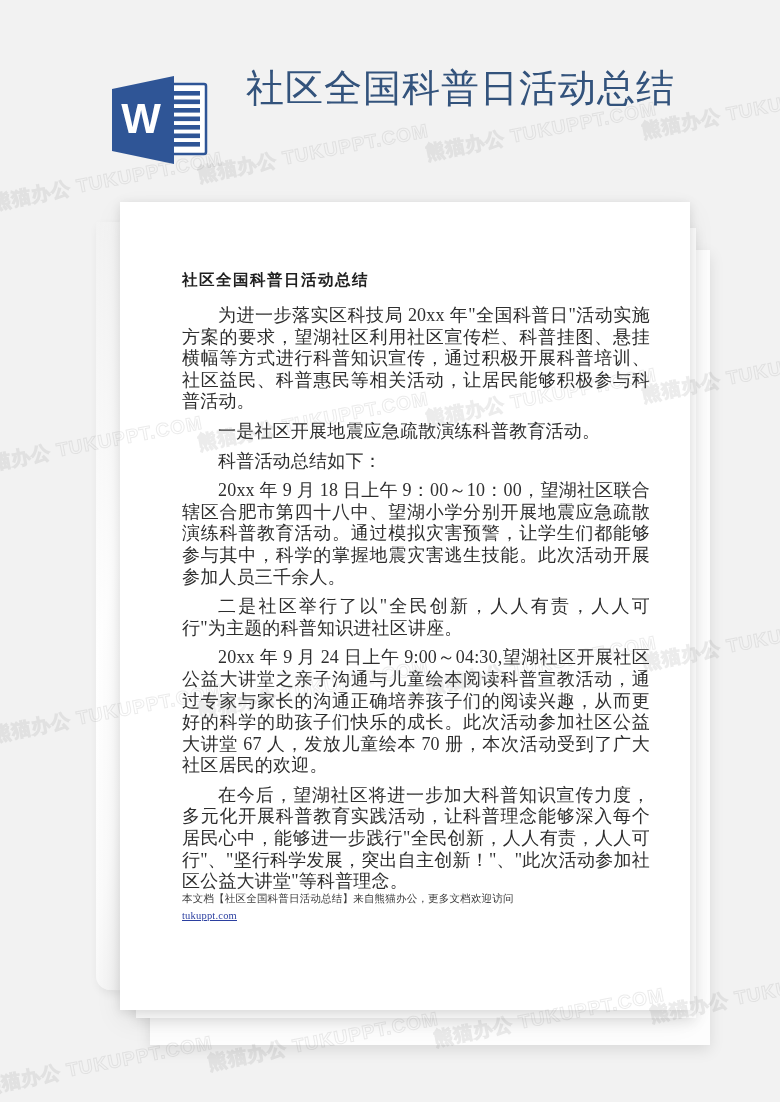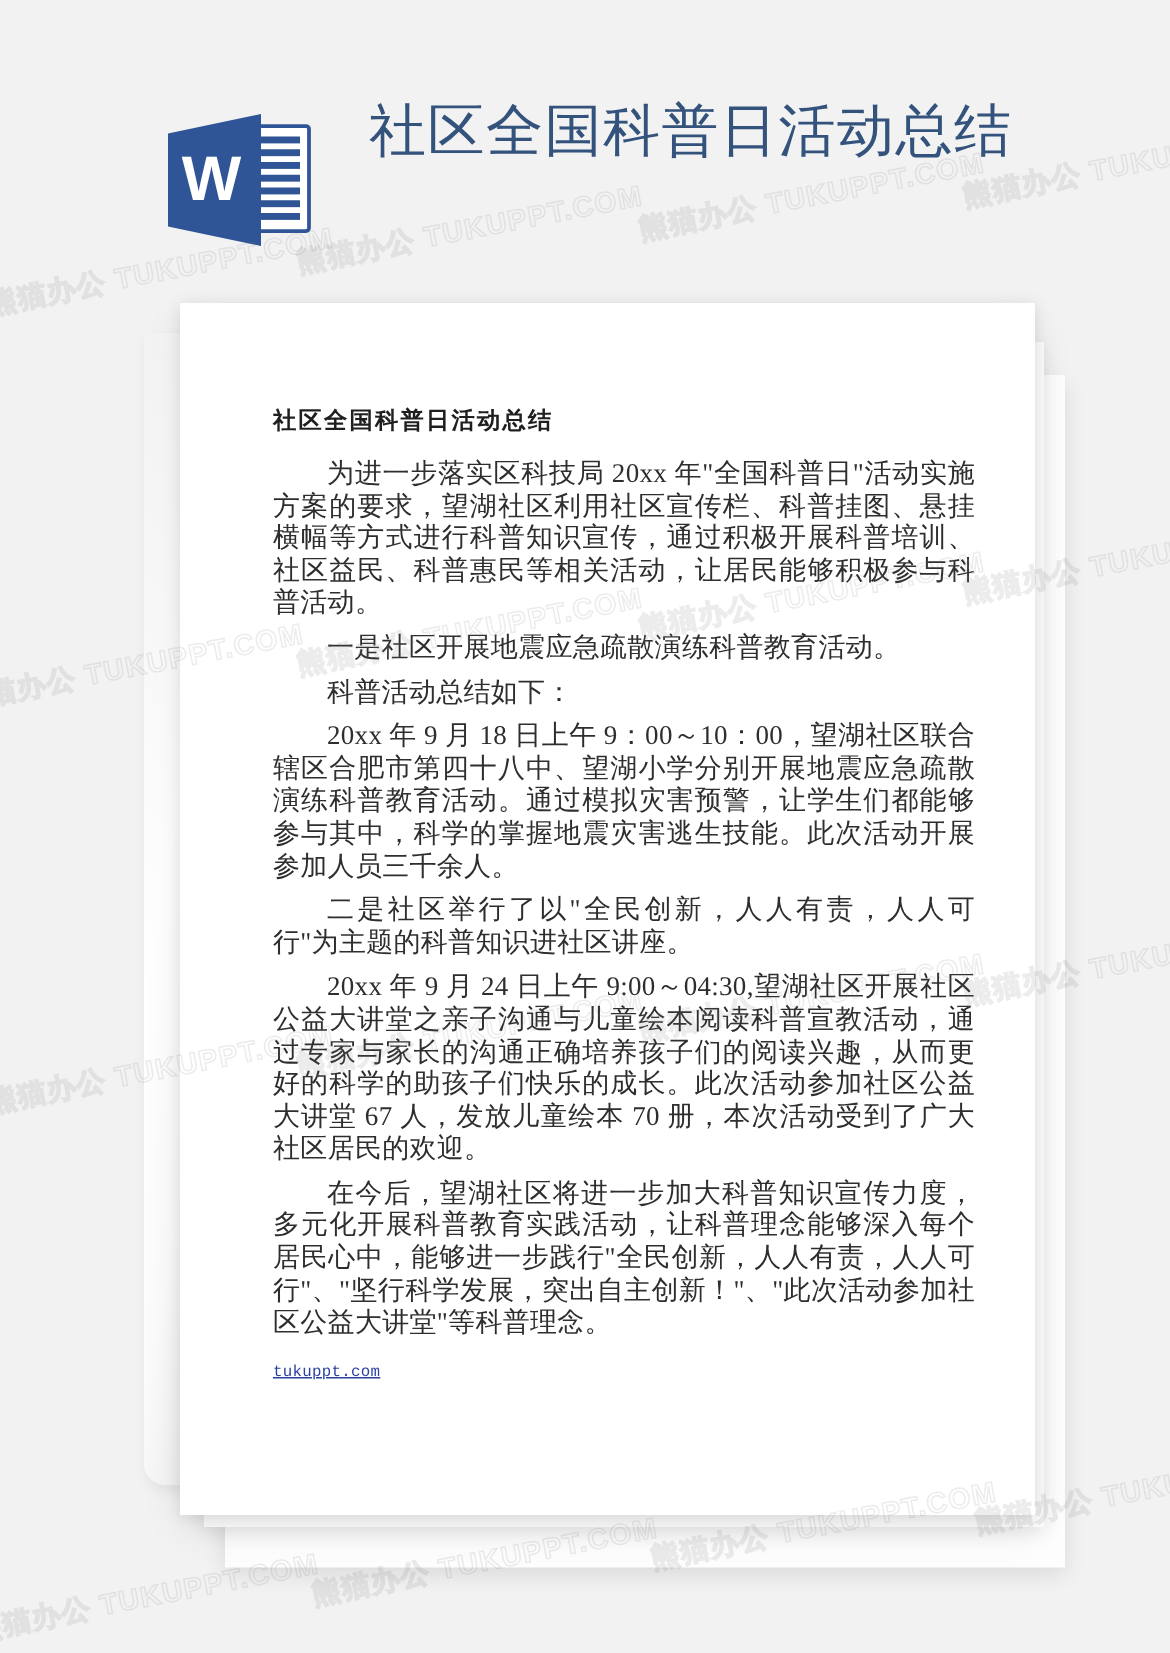--- a/index.html
+++ b/index.html
@@ -157,21 +157,21 @@
     width: 470px;
     font-size: 10.5px;
     line-height: 17px;
     color: #3a3a3a;
     letter-spacing: 0.2px;
   }
   .footer-link {
     display: inline-block;
     color: #2b3fa0;
     text-decoration: underline;
-    font-family: Liberation Mono, monospace;
+    font-family: Liberation Serif, serif;
     font-size: 10.5px;
   }
 </style>
 </head>
 <body style="background: rgb(242, 242, 242);">
 
 <div class="paper-stack">
   <div class="sheet sheet-back2"></div>
   <div class="sheet sheet-back1"></div>
   <div class="sheet sheet-curl"></div>
@@ -206,21 +206,21 @@
 
   <p class="para">为进一步落实区科技局 20xx 年"全国科普日"活动实施方案的要求，望湖社区利用社区宣传栏、科普挂图、悬挂横幅等方式进行科普知识宣传，通过积极开展科普培训、社区益民、科普惠民等相关活动，让居民能够积极参与科普活动。</p>
   <p class="para">一是社区开展地震应急疏散演练科普教育活动。</p>
   <p class="para">科普活动总结如下：</p>
   <p class="para">20xx 年 9 月 18 日上午 9：00～10：00，望湖社区联合辖区合肥市第四十八中、望湖小学分别开展地震应急疏散演练科普教育活动。通过模拟灾害预警，让学生们都能够参与其中，科学的掌握地震灾害逃生技能。此次活动开展参加人员三千余人。</p>
   <p class="para">二是社区举行了以"全民创新，人人有责，人人可行"为主题的科普知识进社区讲座。</p>
   <p class="para">20xx 年 9 月 24 日上午 9:00～04:30,望湖社区开展社区公益大讲堂之亲子沟通与儿童绘本阅读科普宣教活动，通过专家与家长的沟通正确培养孩子们的阅读兴趣，从而更好的科学的助孩子们快乐的成长。此次活动参加社区公益大讲堂 67 人，发放儿童绘本 70 册，本次活动受到了广大社区居民的欢迎。</p>
   <p class="para">在今后，望湖社区将进一步加大科普知识宣传力度，多元化开展科普教育实践活动，让科普理念能够深入每个居民心中，能够进一步践行"全民创新，人人有责，人人可行"、"坚行科学发展，突出自主创新！"、"此次活动参加社区公益大讲堂"等科普理念。</p>
 
   <div class="footer-note">
-    <br>
+    <span>本文档【社区全国科普日活动总结】来自熊猫办公，更多文档欢迎访问</span><br>
     <a class="footer-link" href="#" style="color: rgb(43, 63, 160);">tukuppt.com</a>
   </div>
 </div>
 
 <div class="wm-layer" id="wm-layer">
     <div class="wm" style="left: -10px; top: 168px;">熊猫办公 TUKUPPT.COM</div>
     <div class="wm" style="left: 196px; top: 140px;">熊猫办公 TUKUPPT.COM</div>
     <div class="wm" style="left: 424px; top: 118px;">熊猫办公 TUKUPPT.COM</div>
     <div class="wm" style="left: 640px; top: 96px;">熊猫办公 TUKUPPT.COM</div>
     <div class="wm" style="left: -30px; top: 432px;">熊猫办公 TUKUPPT.COM</div>

